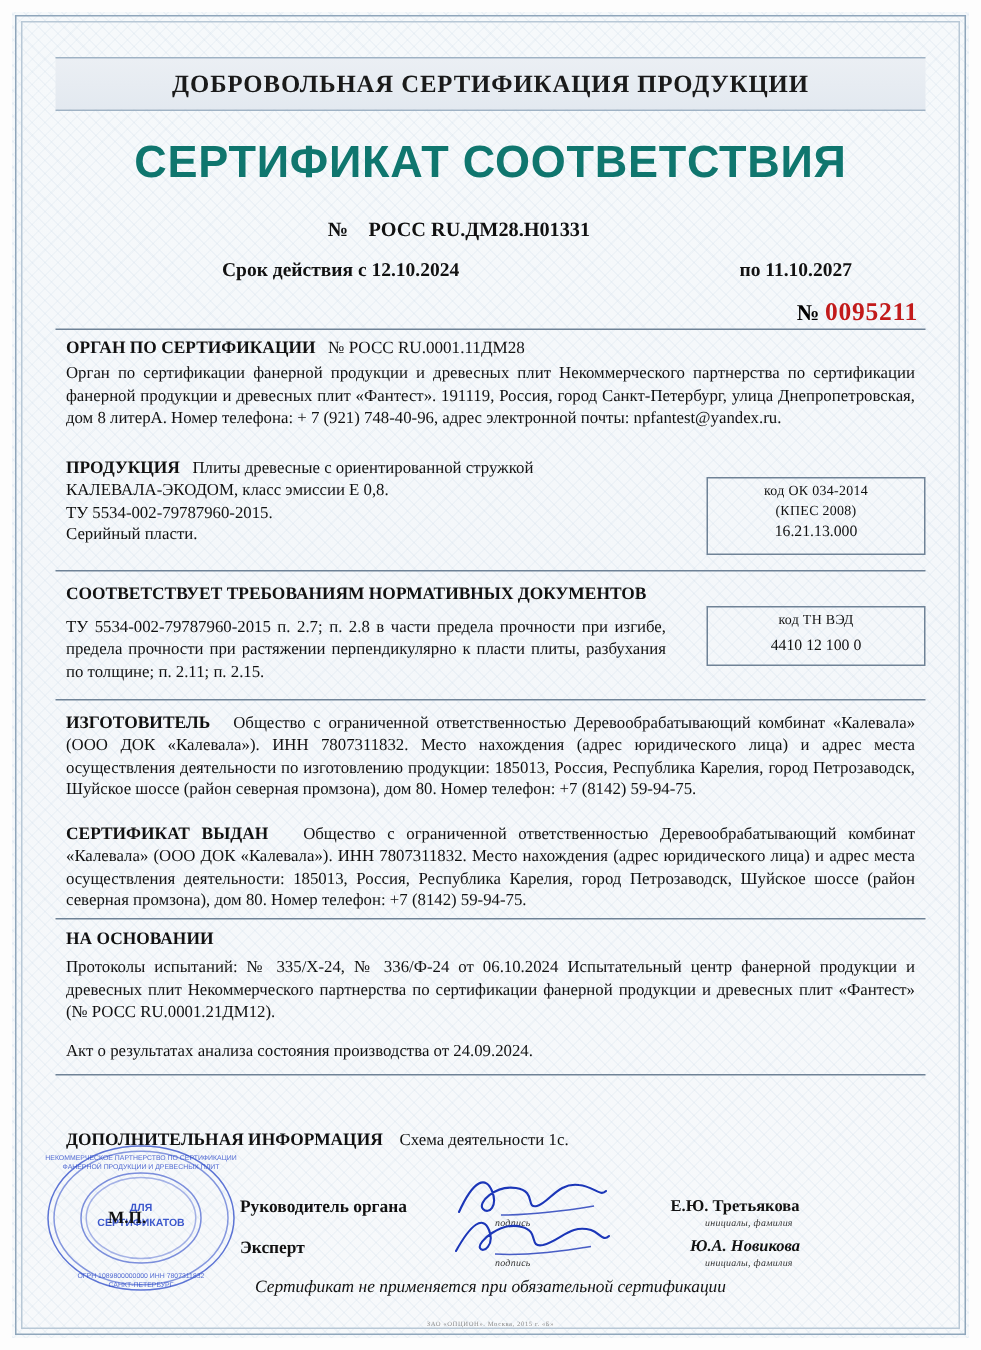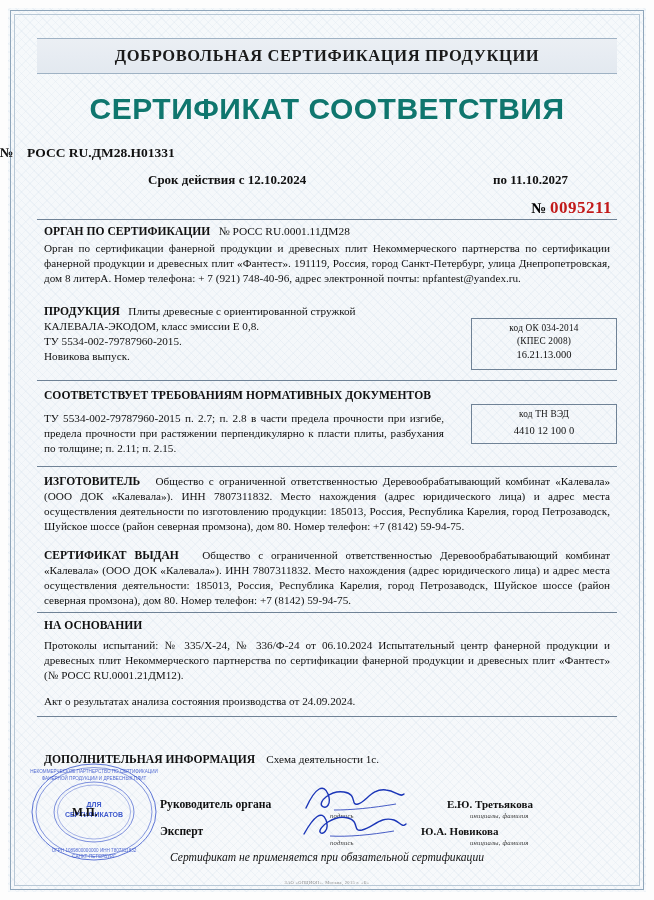--- a/index.html
+++ b/index.html
@@ -76,20 +76,21 @@
     font-weight: bold;
     font-size: 30px;
     letter-spacing: 0.5px;
     color: #0f766e;
   }
 
   .cert-number-line {
     position: absolute;
     left: 0; top: 145px;
     width: 612px;
+    text-align: center;
     font-size: 13.5px;
     font-weight: bold;
   }
   .cert-number-line .lbl { font-weight: bold; }
 
   .validity-line {
     position: absolute;
     left: 148px; top: 172px;
     width: 420px;
     font-size: 13px;
@@ -252,21 +253,21 @@
   </div>
 
   <div class="block" style="top:304px; width:400px;">
     <div>
       <span class="sect-title">ПРОДУКЦИЯ</span>
       <span>&nbsp;</span>
       <span>Плиты древесные с ориентированной стружкой</span>
     </div>
     <div>КАЛЕВАЛА-ЭКОДОМ, класс эмиссии Е 0,8.</div>
     <div>ТУ 5534-002-79787960-2015.</div>
-    <div>Новикова выпуск.</div>
+    <div>Серийный пласти.</div>
   </div>
 
   <div class="okbox" style="left:471px; top:318px; width:146px; height:52px;">
     <div class="cap">код ОК  034-2014</div>
     <div class="cap">(КПЕС 2008)</div>
     <div style="font-size:10.5px; margin-top:1px;">16.21.13.000</div>
   </div>
 
   <div class="rule" style="top:380px;"></div>
 
@@ -332,21 +333,21 @@
   </div>
 
   <div class="mp">М.П.</div>
 
   <div class="sign-row" style="left:160px; top:798px;">Руководитель органа</div>
   <div class="sign-name" style="left:447px; top:798px;">Е.Ю. Третьякова</div>
   <div class="sign-sub sign-sub-i" style="left:330px; top:812px;">подпись</div>
   <div class="sign-sub sign-sub-i" style="left:470px; top:812px;">инициалы, фамилия</div>
 
   <div class="sign-row" style="left:160px; top:825px;">Эксперт</div>
-  <div class="sign-name" style="left:421px; top:825px;">Ю.А. Новикова</div>
+  <div class="sign-name" style="left:460px; top:825px;font-style:italic;">Ю.А. Новикова</div>
   <div class="sign-sub sign-sub-i" style="left:330px; top:839px;">подпись</div>
   <div class="sign-sub sign-sub-i" style="left:470px; top:839px;">инициалы, фамилия</div>
 
   <div class="signature" style="left:300px; top:780px;">
     <svg width="110" height="34" viewBox="0 0 110 34">
       <path d="M6,28 C16,6 24,4 28,14 C32,24 26,30 22,26 C18,22 30,10 44,12 C58,14 50,26 58,24 C66,22 72,8 86,10 C96,11 100,18 104,14" fill="none" stroke="#1b36b8" stroke-width="1.4" stroke-linecap="round"></path>
       <path d="M34,30 C52,30 72,28 96,24" fill="none" stroke="#1b36b8" stroke-width="1" opacity="0.8"></path>
     </svg>
   </div>
   <div class="signature" style="left:300px; top:808px;">

